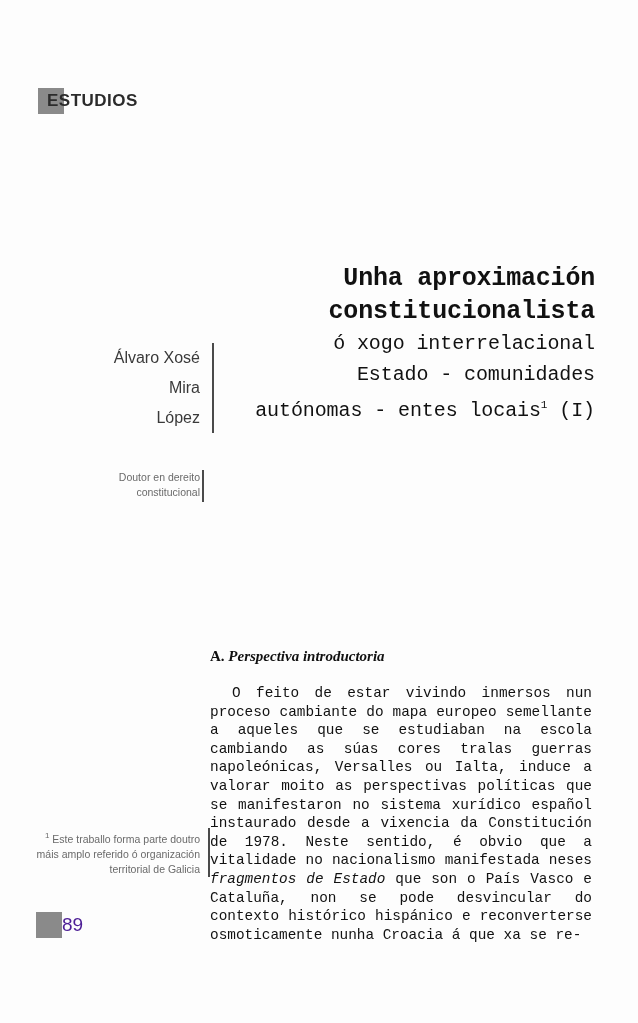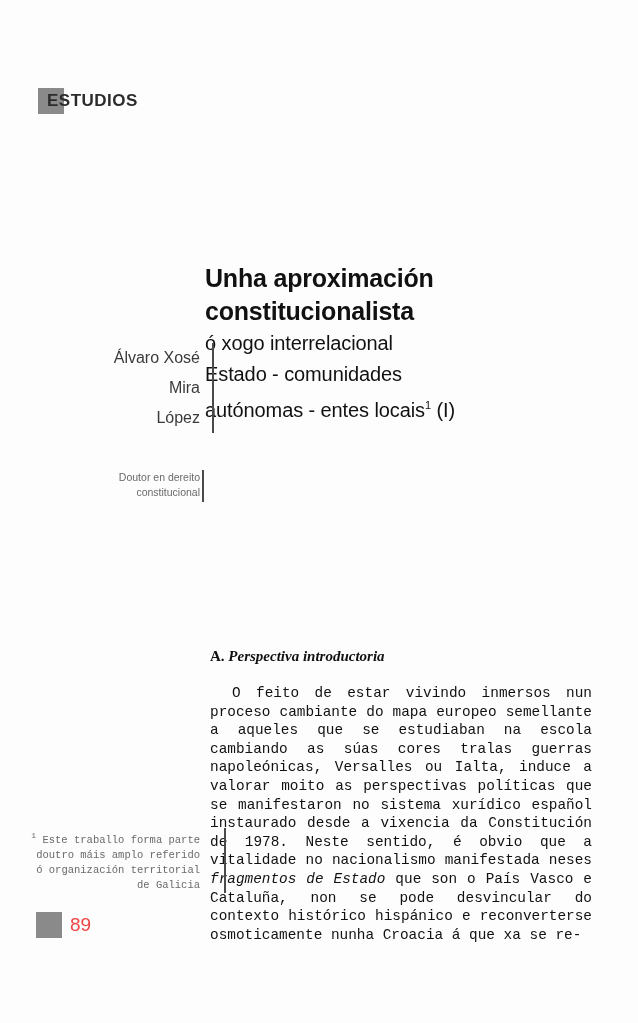--- a/index.html
+++ b/index.html
@@ -45,22 +45,22 @@
     position: relative;
     z-index: 2;
   }
 
   
   .title-block {
     position: absolute;
     left: 205px;
     top: 262px;
     width: 390px;
-    text-align: left;
-    font-family: Liberation Sans, sans-serif;
+    text-align: right;
+    font-family: Liberation Mono, monospace;
     color: #111;
   }
   .title-line {
     font-size: 25px;
     font-weight: bold;
     line-height: 33px;
     letter-spacing: -0.2px;
   }
   .title-line.sub {
     font-size: 20px;
@@ -134,47 +134,47 @@
   }
   .body-text i { font-style: italic; }
 
   
   .footnote {
     position: absolute;
     left: 30px;
     top: 828px;
     width: 170px;
     text-align: right;
-    font-family: Liberation Mono, monospace;
+    font-family: Liberation Sans, sans-serif;
     font-size: 10.5px;
     line-height: 15px;
     color: #6a6a6a;
-    padding-right: 24px;
+    padding-right: 8px;
     border-right: 2px solid #4a4a4a;
   }
   .footnote sup { font-size: 8px; vertical-align: super; }
 
   
   .page-number-wrap {
     position: absolute;
     left: 36px;
     top: 912px;
     display: flex;
     align-items: center;
   }
   .page-number-square {
     width: 26px;
     height: 26px;
     background: #8a8a8a;
   }
   .page-number {
     font-family: "Liberation Sans", sans-serif;
     font-size: 19px;
-    color: #ef4444;
-    margin-left: 8px;
+    color: #4c1d95;
+    margin-left: 0;
   }
 </style>
 </head>
 <body>
 
 <div class="page">
 
   <div class="header">
     <div class="header-square"></div>
     <div class="header-title">ESTUDIOS</div>

